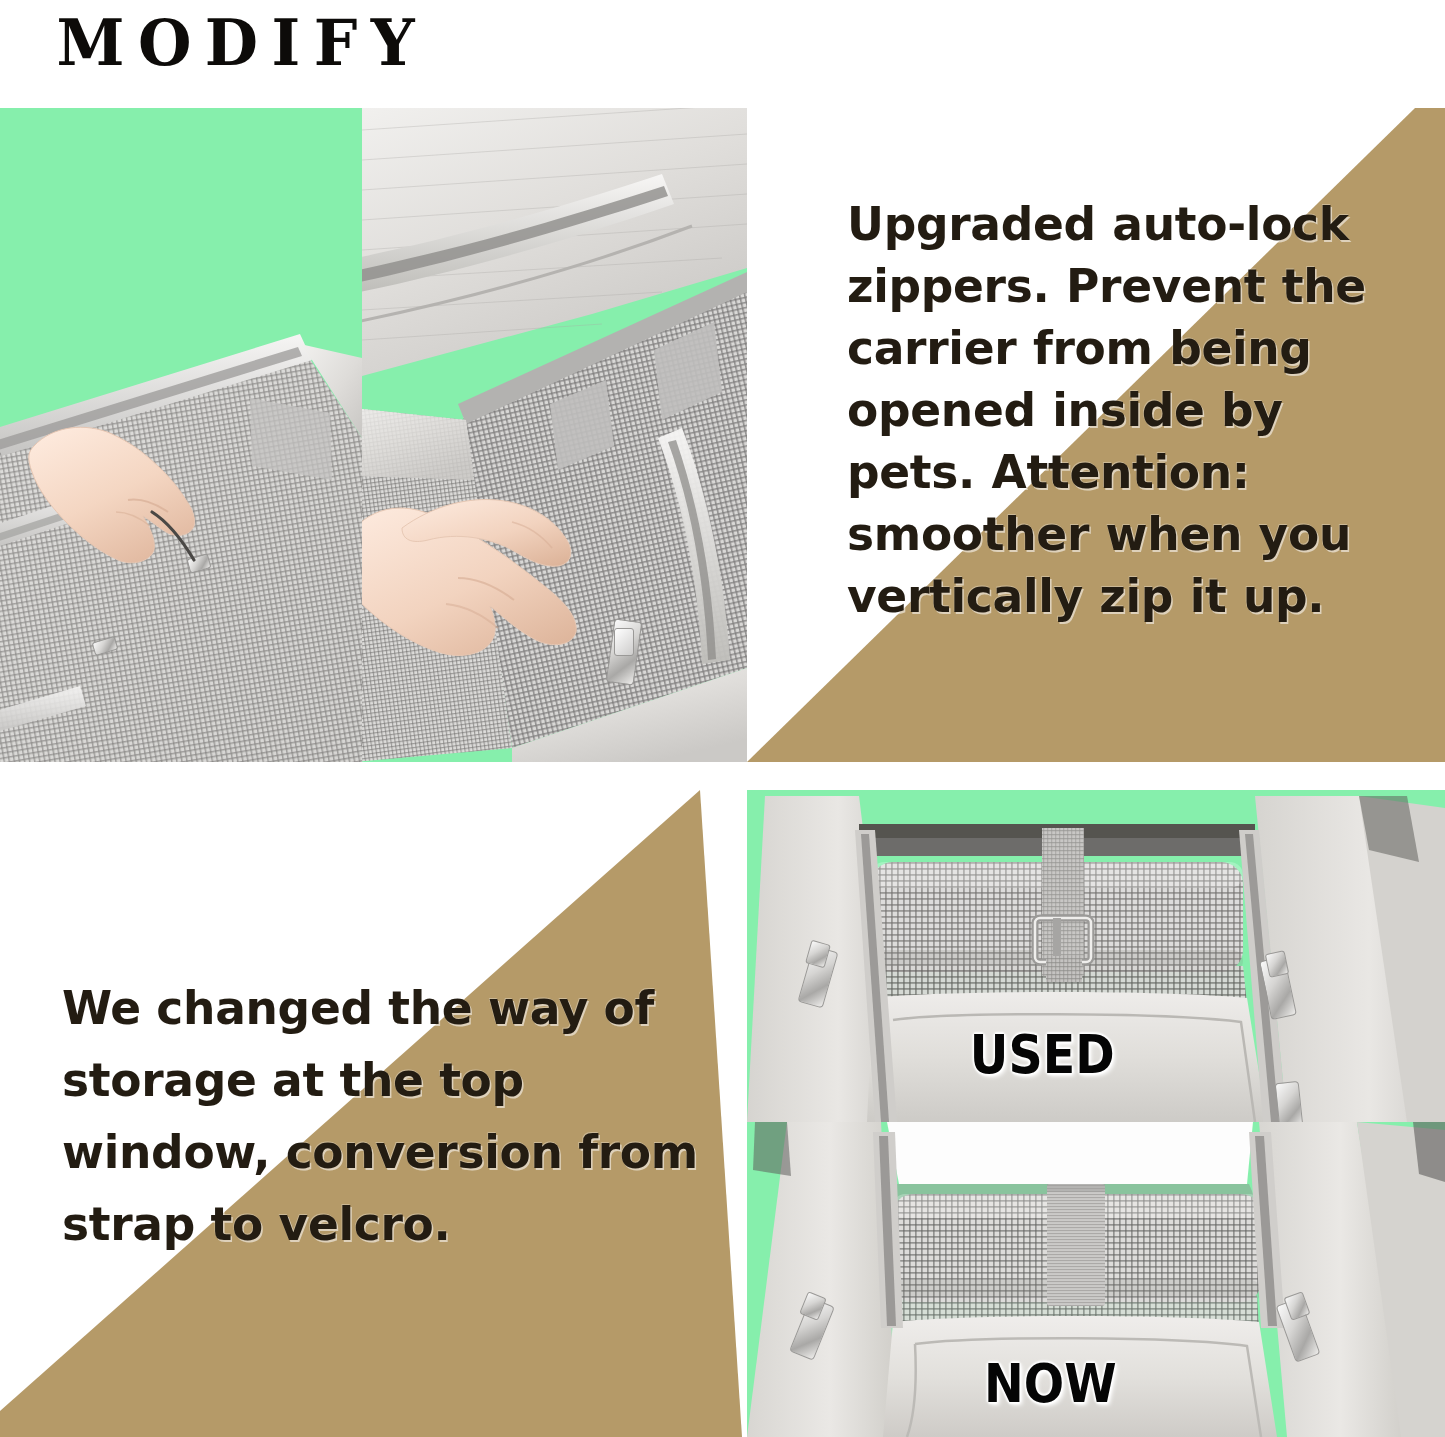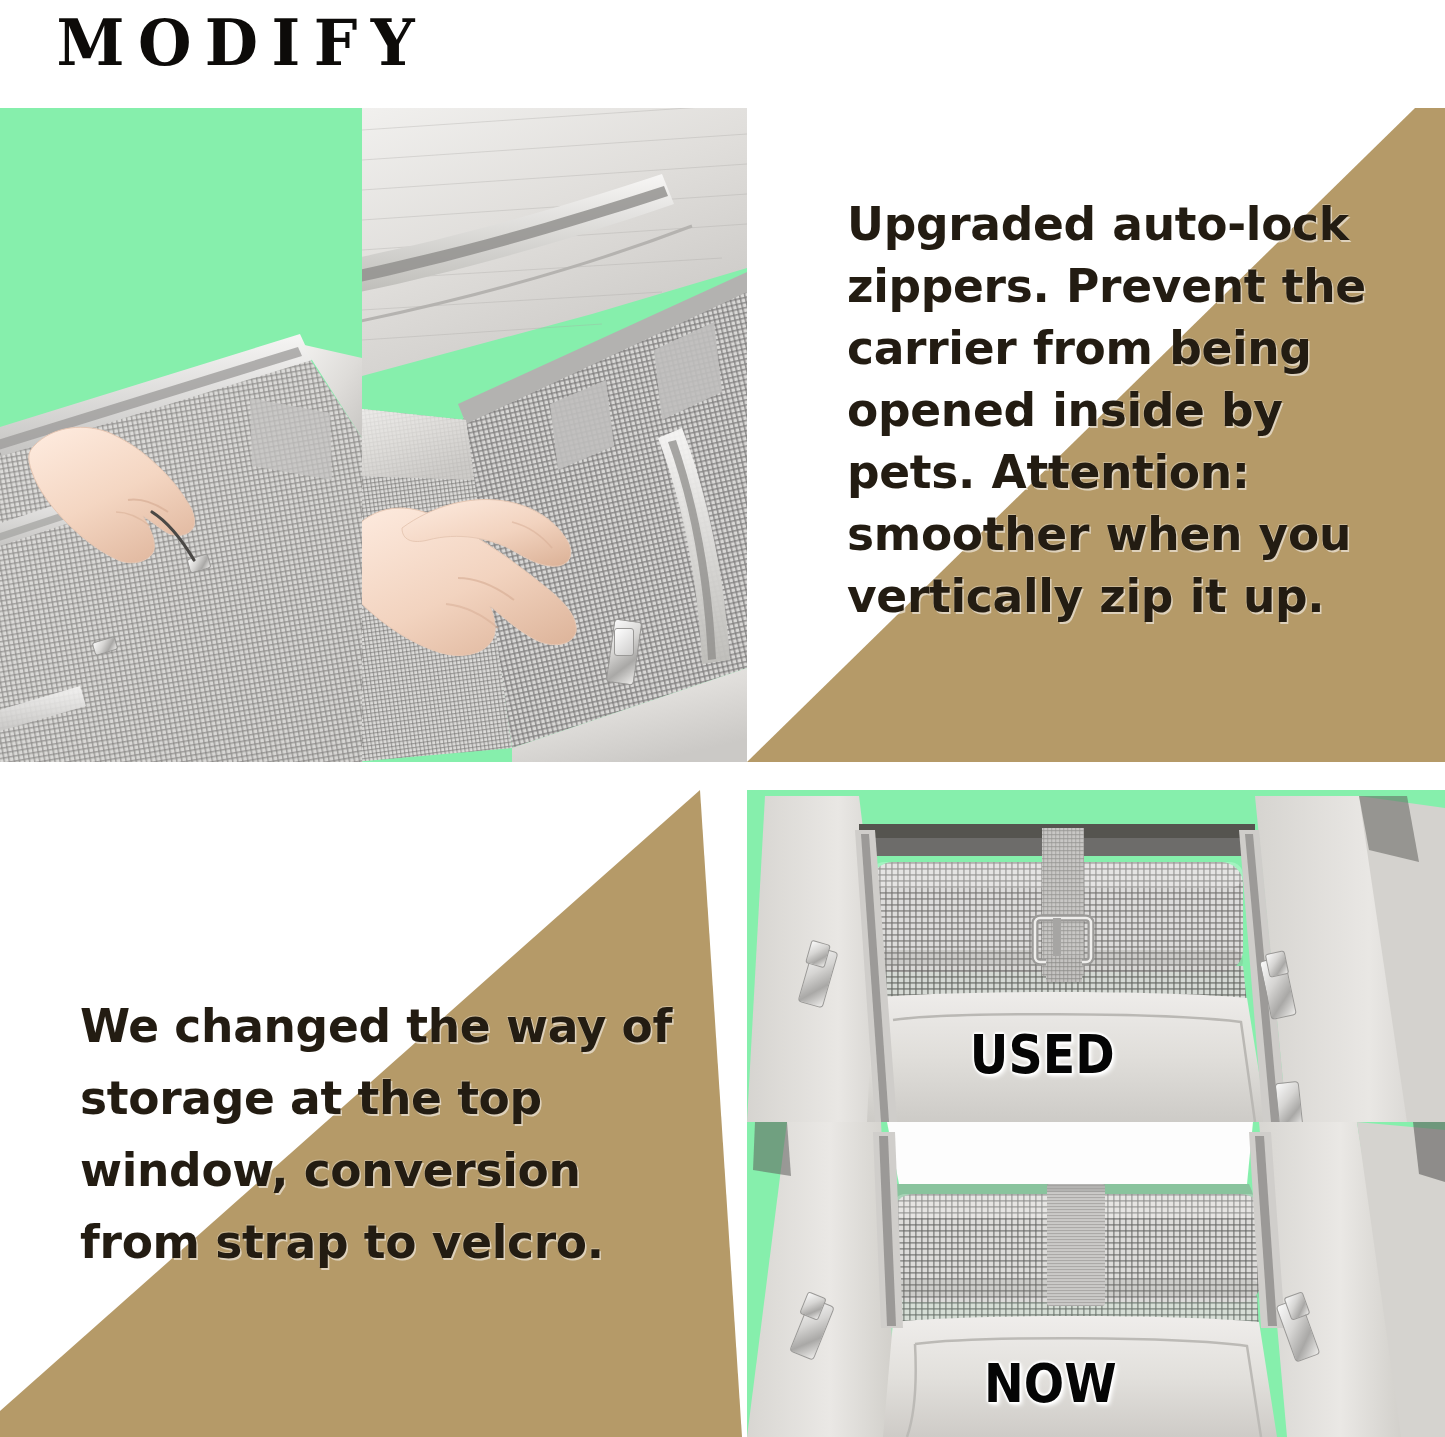--- a/index.html
+++ b/index.html
@@ -66,21 +66,21 @@
     position:absolute;inset:0;
     background:#b59a68;
     clip-path:polygon(700px 0%, 100% 100%, 0% 100%, 0% 96%);
   }
   .headline-bl{
     position:absolute;left:0;top:0;width:100%;height:100%;
     box-sizing:border-box;
     padding:183px 40px 0 62px;
   }
   .headline-bl p{
-    margin:18px;
+    margin:0;
     font-family:"DejaVu Sans", sans-serif;
     font-weight:700;
     font-size:45.5px;
     line-height:72px;
     letter-spacing:-0.3px;
     color:#231c12;
     text-shadow:
        1.5px 1.5px 0 rgba(255,255,255,.55),
       -0.6px -0.6px 0 rgba(255,255,255,.30);
   }

